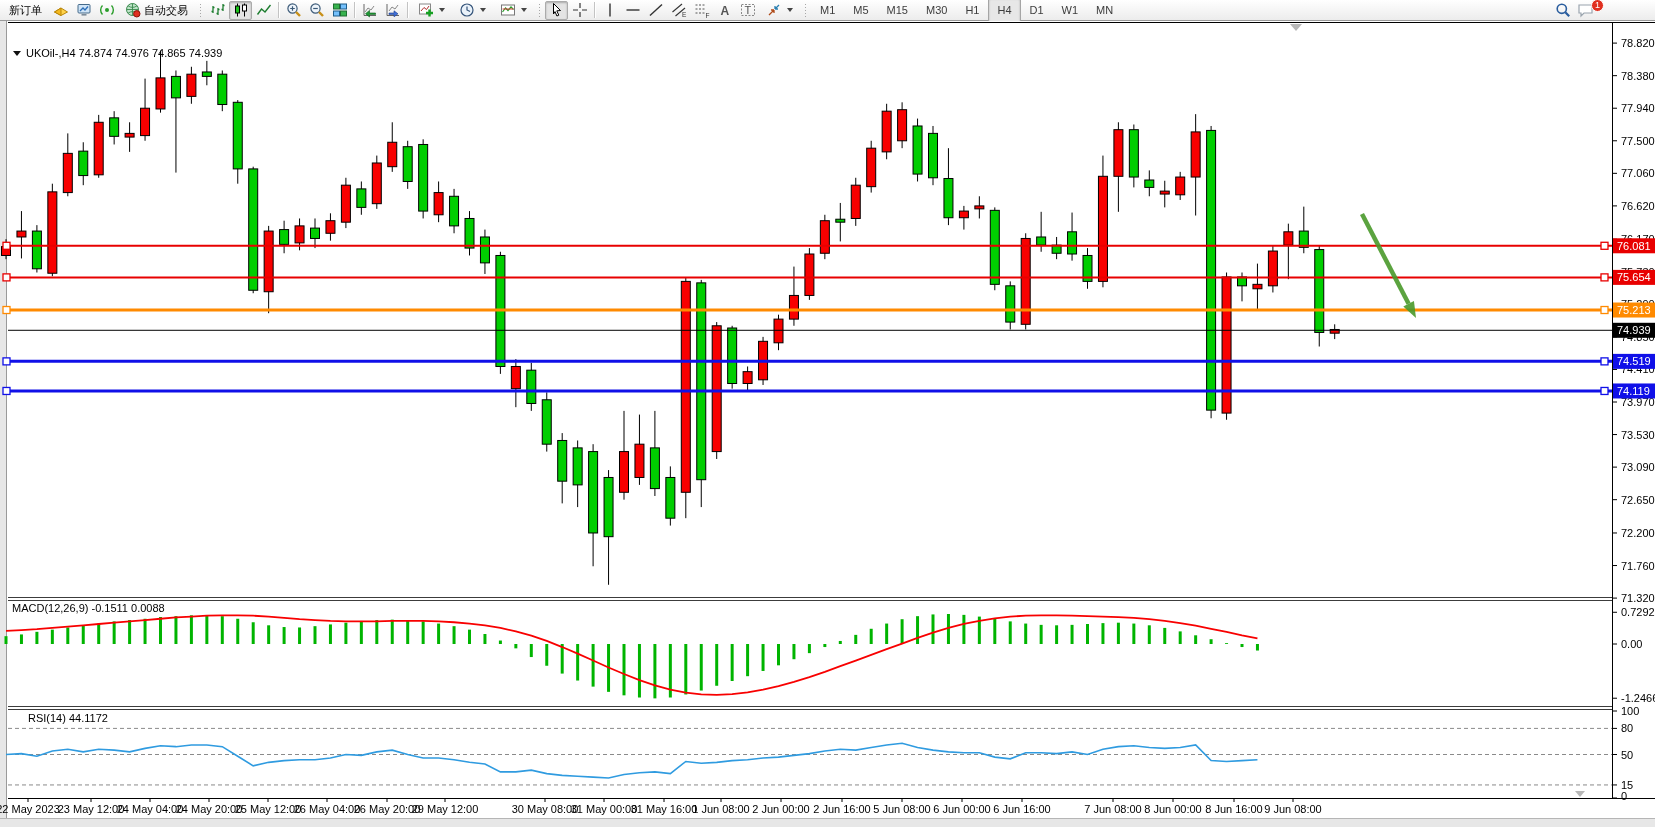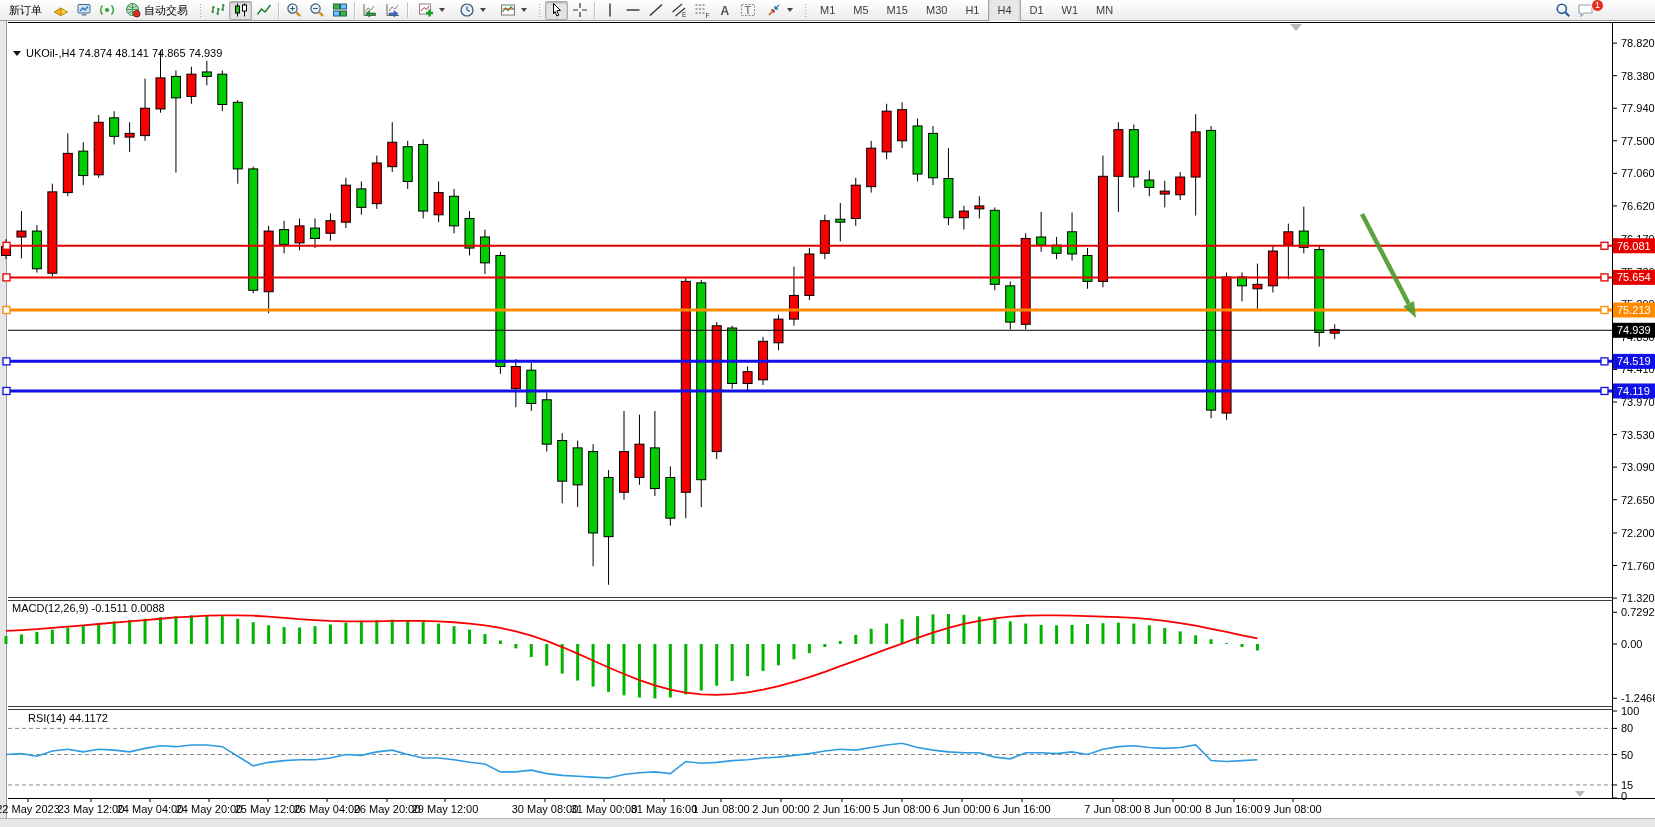--- a/index.html
+++ b/index.html
@@ -663,17 +663,17 @@
         </g>
         <g opacity="0.9">
           <line x1="1362" y1="214" x2="1408.626955669647" y2="303.8000627711722" stroke="#4a9a2b" stroke-width="4.5"></line>
           <polygon points="1403.3019792088367,306.56495439505454 1413.9519321304574,301.0351711472898 1416,318" fill="#4a9a2b"></polygon>
         </g>
       </svg>
     </div>
 
   <div class="overlay" style="left:13px; top:26px;">
     <span class="tri-down"></span>
-    <span>UKOil-,H4  74.874 48.141 74.865 74.939</span>
+    <span>UKOil-,H4  74.874 74.976 74.865 74.939</span>
   </div>
   <div class="overlay" style="left:12px; top:581px;">MACD(12,26,9) -0.1511 0.0088</div>
   <div class="overlay" style="left:12px; top:691px;padding-left:16px;">RSI(14) 44.1172</div>
 </div>
 
 </body></html>

